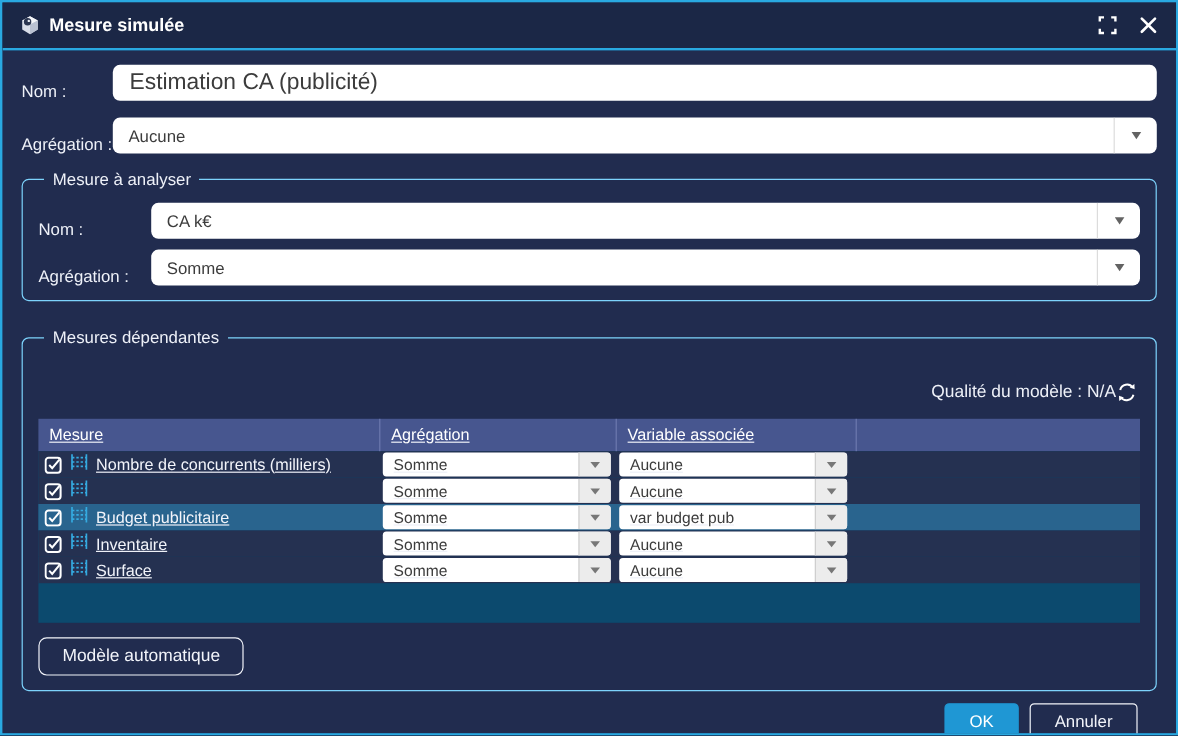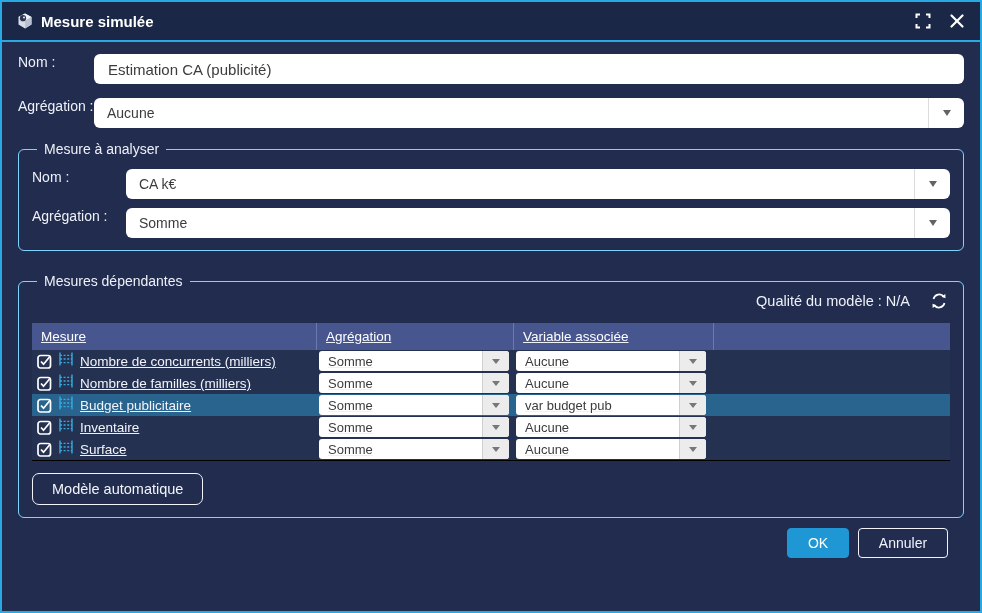--- a/index.html
+++ b/index.html
@@ -24,26 +24,26 @@
     padding: 0 14px;
   }
   .titlebar .title {
     color: #ffffff; font-size: 15px; font-weight: bold;
     margin-left: 7px; flex: 1;
   }
   .tb-icon { display: flex; align-items: center; justify-content: center; cursor: pointer; }
   .tb-icon + .tb-icon { margin-left: 16px; }
   
   .content { flex: 1; padding: 6px 16px 0 16px; display: flex; flex-direction: column; }
-  .form-row { display: flex; align-items: flex-start; }
+  .form-row { display: flex; align-items: flex-end; }
   .form-row .lbl { color: #eef1f8; font-size: 14px; flex: 0 0 76px; }
   .fs .form-row .lbl { flex: 0 0 94px; }
   .txt-input {
     flex: 1; height: 30px; border: none; border-radius: 6px;
-    background: #ffffff; color: #3c3c3c; font-size: 15px;
+    background: #ffffff; color: #3c3c3c; font-size: 19px;
     padding: 0 14px; font-family: inherit; outline: none;
   }
   
   .dropdown {
     flex: 1; height: 30px; background: #ffffff; border-radius: 6px;
     display: flex; align-items: stretch; overflow: hidden; cursor: pointer;
   }
   .dd-text { flex: 1; display: flex; align-items: center; padding: 0 13px; color: #3c3c3c; font-size: 14px; white-space: nowrap; }
   .dd-arrow { flex: 0 0 36px; border-left: 1px solid #dcdcdc; display: flex; align-items: center; justify-content: center; }
   .tri { width: 0; height: 0; border-left: 4.5px solid transparent; border-right: 4.5px solid transparent; border-top: 6px solid #636363; }
@@ -55,35 +55,35 @@
   .fs {
     border: 1px solid #7dd3fc; border-radius: 6px;
     padding: 3px 13px 12px 13px;
     color: #eef1f8;
   }
   .fs legend { font-size: 14px; color: #eef1f8; padding: 0 7px; margin-left: 5px; }
   .fs1 { margin-top: 13px; }
   .fs1 .form-row { margin-top: 9px; }
   .fs2 { margin-top: 22px; }
   .quality-row {
-    margin-top: 0; display: flex; align-items: center; justify-content: flex-end;
-    font-size: 14.5px; color: #eef1f8; gap: 20px; padding-right: 2px;
+    margin-top: 26px; display: flex; align-items: center; justify-content: flex-end;
+    font-size: 14.5px; color: #eef1f8; gap: 0; padding-right: 2px;
   }
   .refresh-btn { cursor: pointer; display: flex; align-items: center; }
   
   .table { margin-top: 13px; width: 100%; text-decoration: underline; }
   .thead { display: flex; height: 27px; background: #47568f; }
   .th {
     display: flex; align-items: center; padding-left: 9px;
     color: #ffffff; font-size: 13.5px;
     border-right: 1px solid #6d79ae;
   }
   .th:last-child { border-right: none; }
   .c1 { flex: 0 0 285px; } .c2 { flex: 0 0 197px; } .c3 { flex: 0 0 200px; } .c4 { flex: 0 0 200px; } .c5 { flex: 1; }
-  .tbody { background: #000000; height: 111px; }
+  .tbody { background: #0c4a6e; height: 143px; }
   .trow { display: flex; height: 22px; background: #253151; align-items: center; cursor: default; }
   .trow.selected { background: #29648e; }
   .cell { display: flex; align-items: center; height: 100%; }
   .cell-measure { padding-left: 5px; gap: 6px; }
   .cell-measure .mlabel { color: #f2f4fa; font-size: 13.5px; white-space: nowrap; }
   .chk { display: flex; align-items: center; cursor: pointer; }
   .cell-dd { padding: 0 3px 0 2px; }
   .cell-dd .dropdown { width: 190px; flex: 0 0 190px; }
   
   .ghost-btn {
@@ -244,21 +244,20 @@
               </span>
               <span>
                 <svg width="16" height="16" viewBox="0 0 16 16" stroke="#35aae0" stroke-width="1.4">
                     <line x1="2" y1="1.5" x2="2" y2="14.5"></line>
                     <line x1="14" y1="1.5" x2="14" y2="14.5"></line>
                     <line x1="2" y1="4.4" x2="14" y2="4.4" stroke-dasharray="2 1.6"></line>
                     <line x1="2" y1="8" x2="14" y2="8" stroke-dasharray="2 1.6"></line>
                     <line x1="2" y1="11.6" x2="14" y2="11.6" stroke-dasharray="2 1.6"></line>
                   </svg>
               </span>
-              <span class="mlabel">Nombre de familles (milliers)</span>
             </div>
             <div class="cell cell-dd c2">
               <div class="dropdown small">
                 <span class="dd-text">Somme</span>
                 <span class="dd-arrow">
                     <span class="tri"></span>
                   </span>
               </div>
             </div>
             <div class="cell cell-dd c3">

